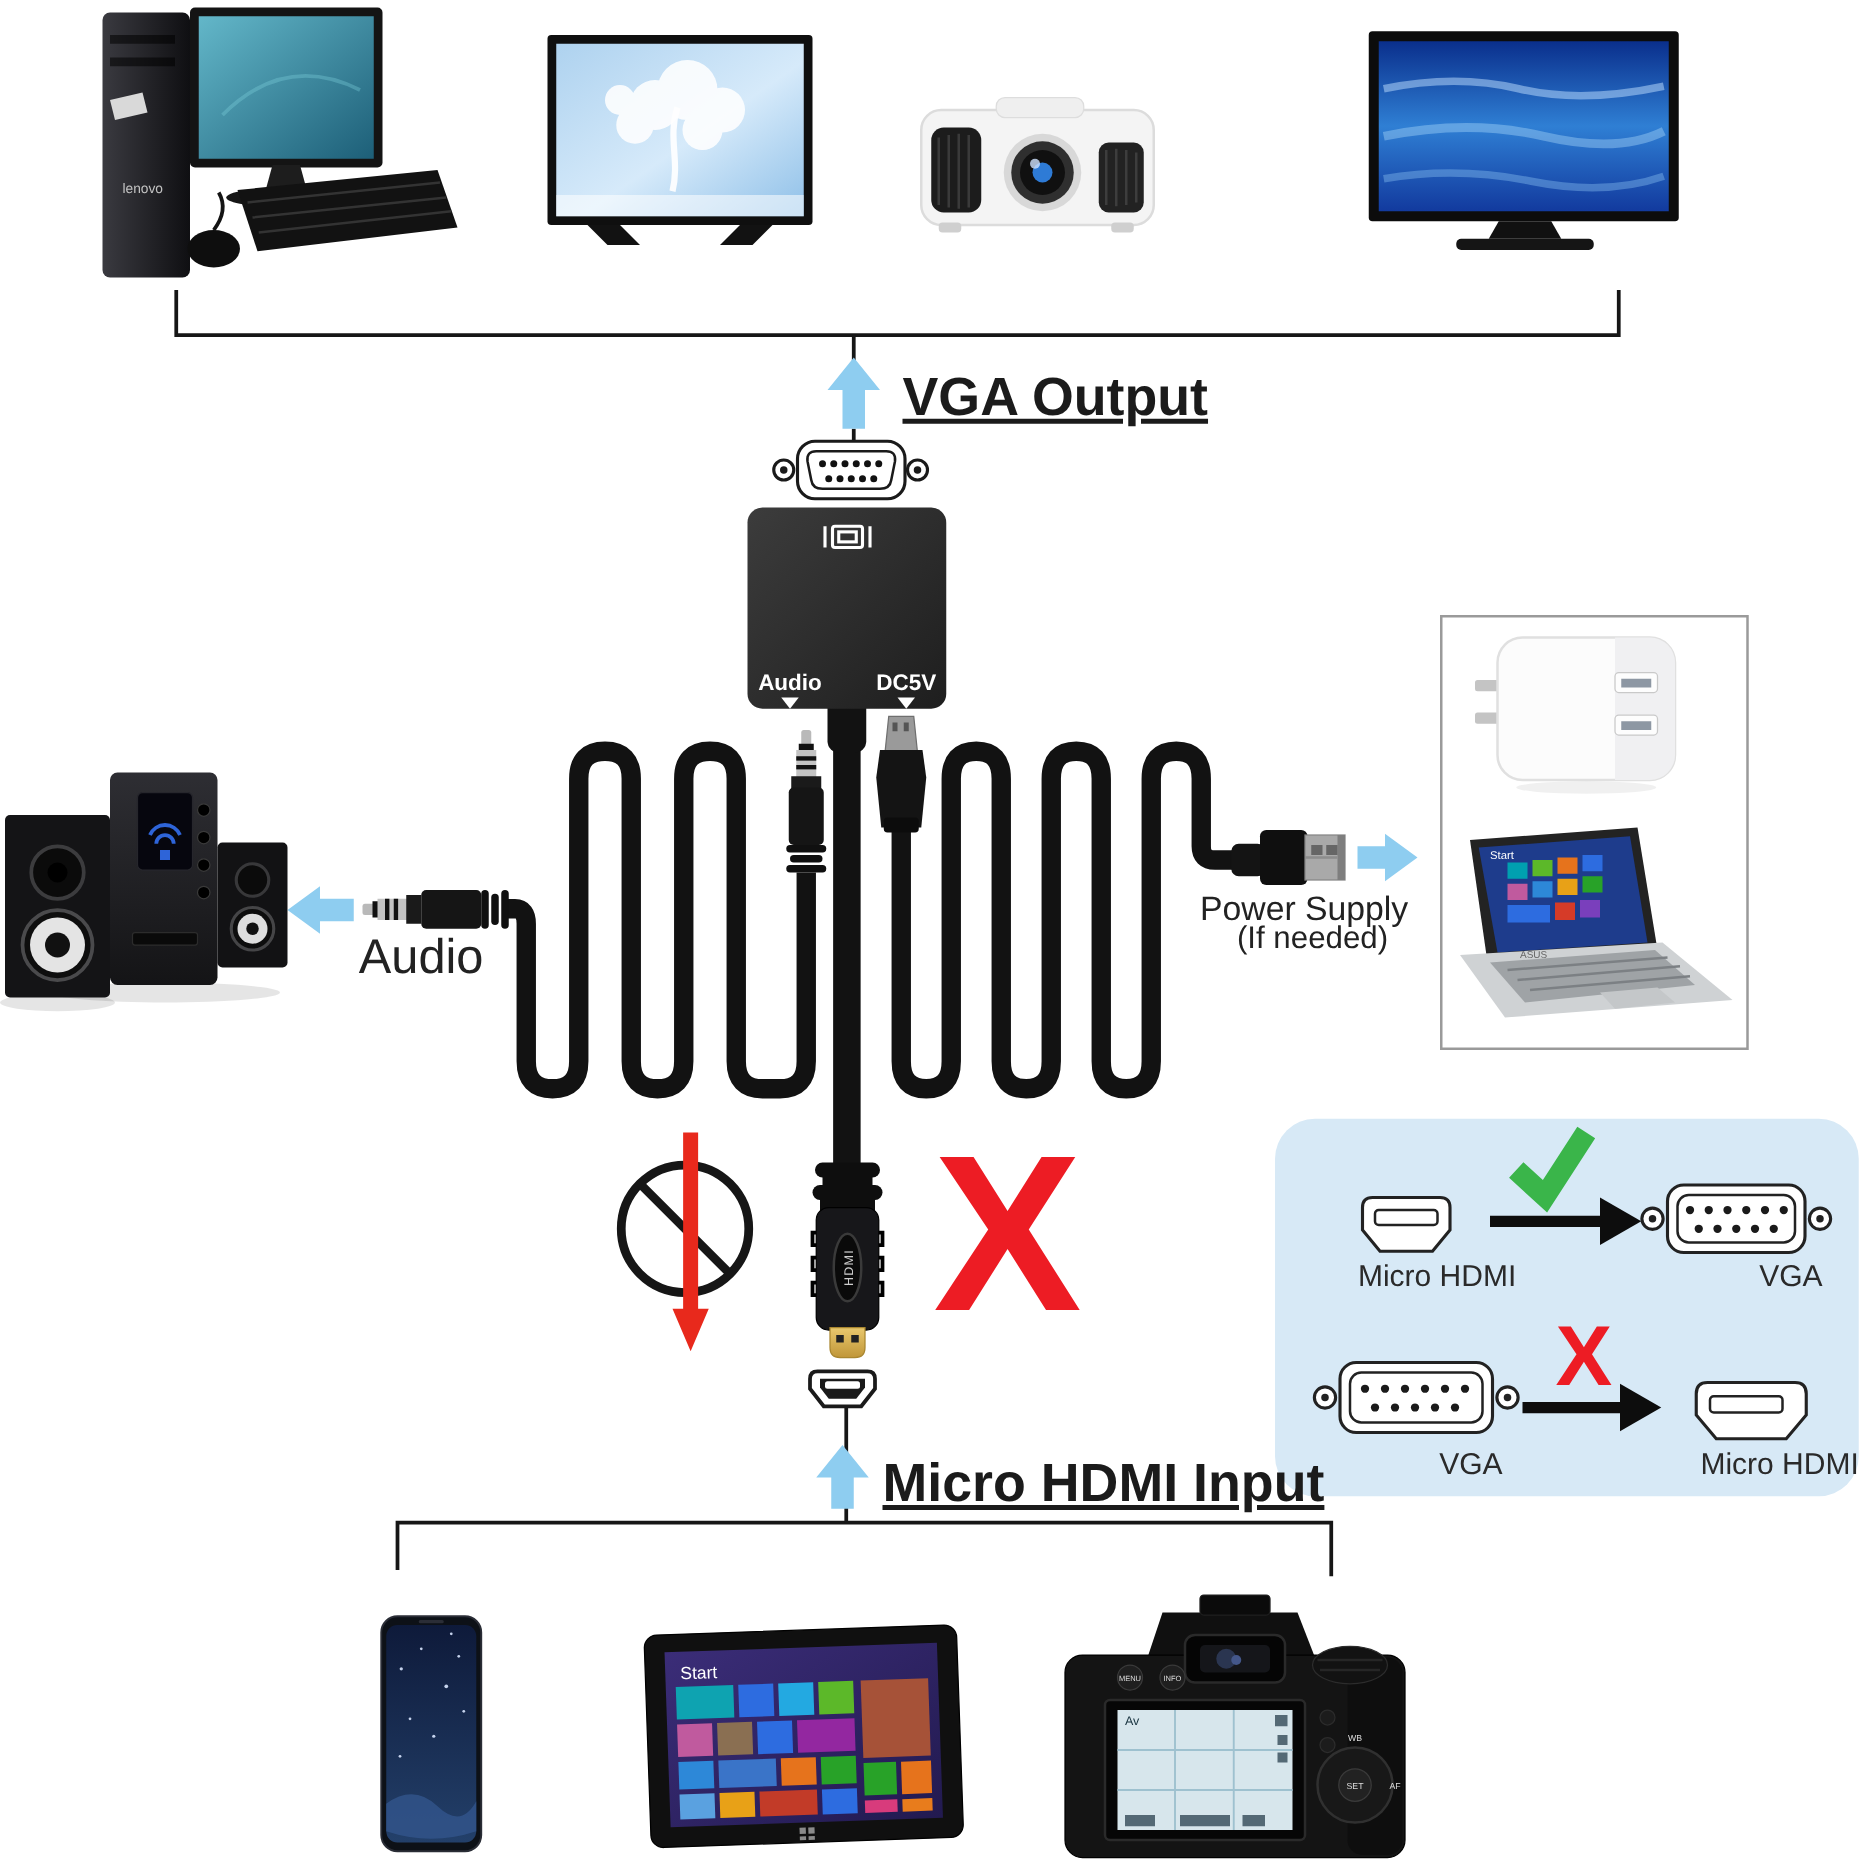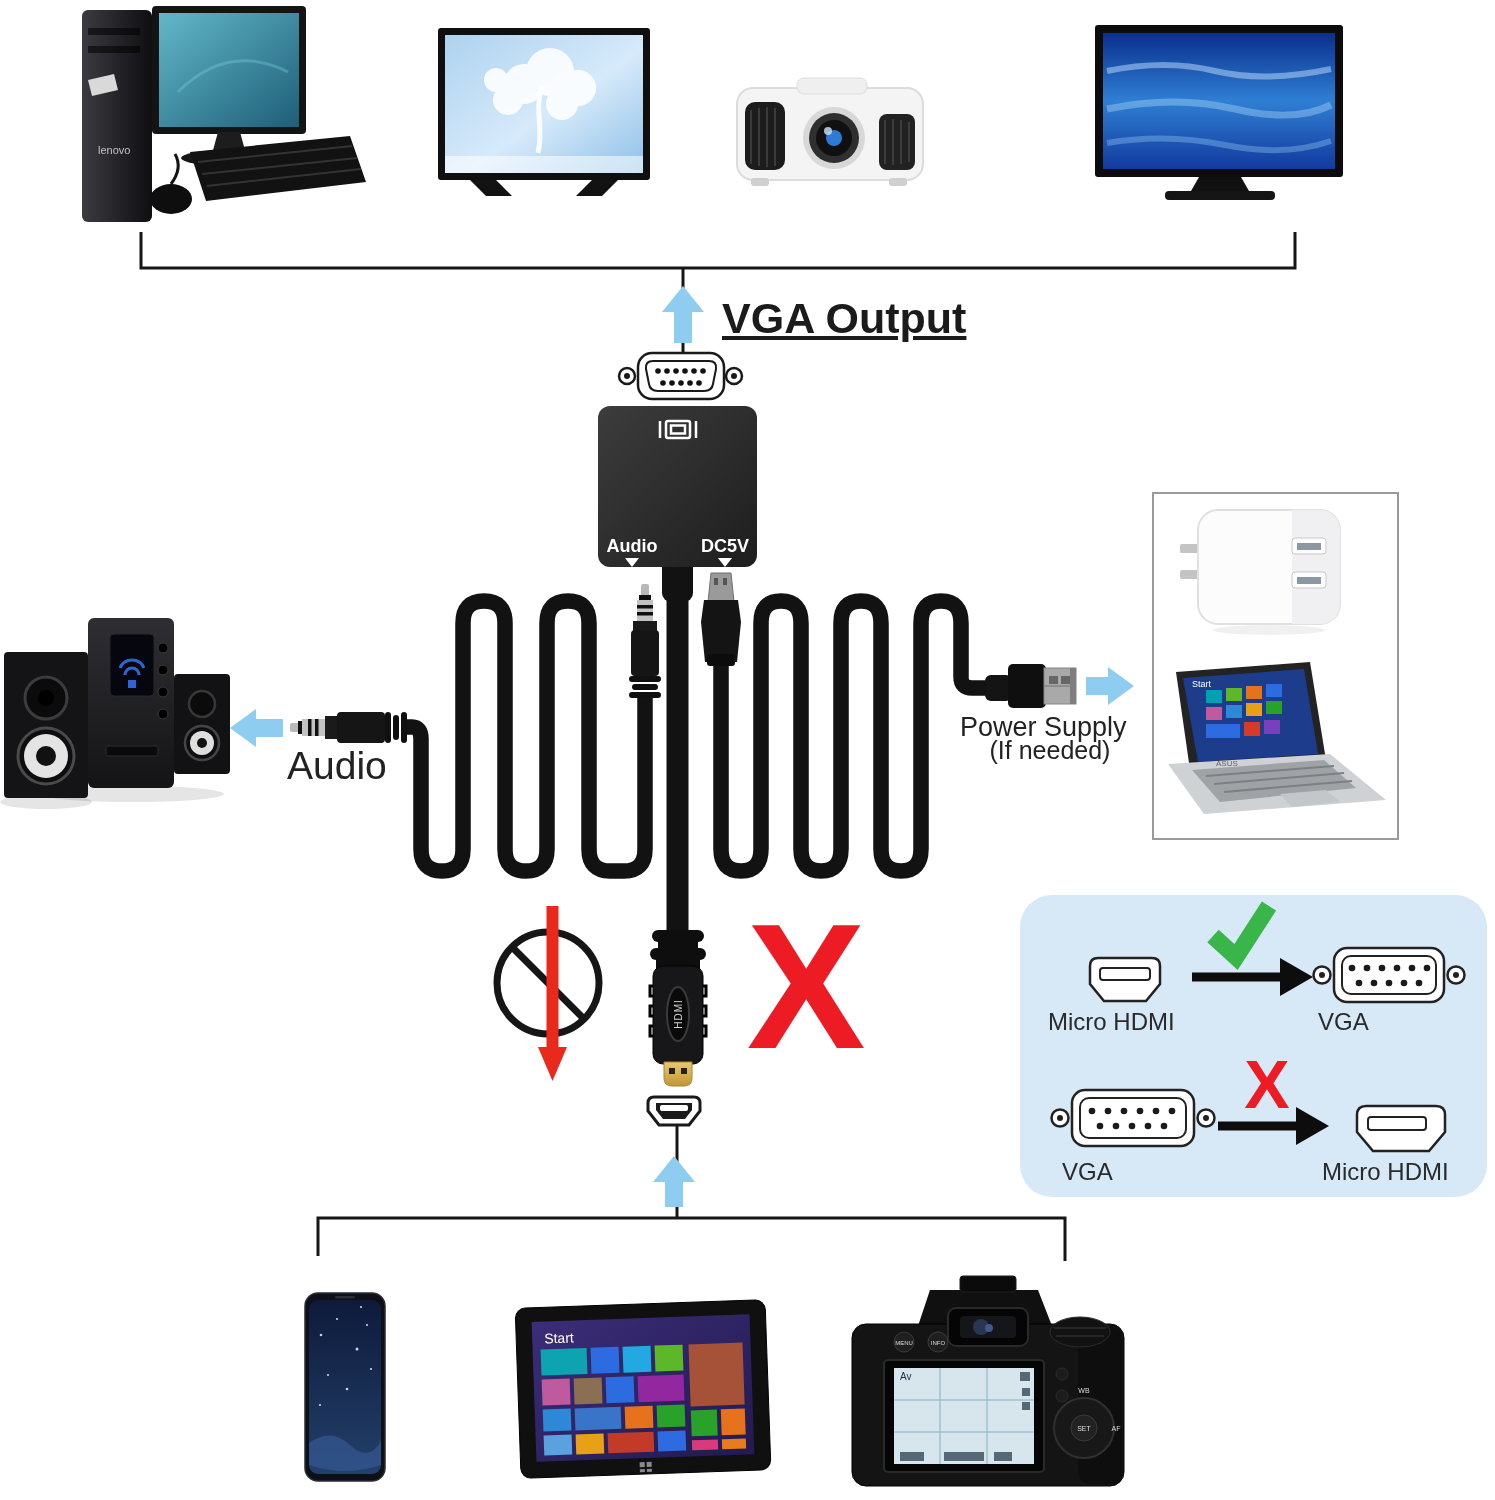--- a/index.html
+++ b/index.html
@@ -8,21 +8,21 @@
   .stage svg{display:block;}
   .overlay{position:absolute;left:0;top:0;}
   .info-box{position:absolute;left:1020px;top:895px;width:467px;height:302px;
             background:#d7e9f6;border-radius:32px;}
   .right-box{position:absolute;left:1152px;top:492px;width:243px;height:344px;
              background:#fff;border:2px solid #9a9a9a;}
   .lbl-big{position:absolute;font-weight:bold;font-size:43px;color:#1b1b1b;white-space:nowrap;text-decoration:underline;}
   .lbl-audio{position:absolute;left:287px;top:744px;font-size:39px;color:#222;}
   .lbl-ps{position:absolute;left:960px;top:712px;width:180px;text-align:left;font-size:27px;color:#222;}
   .lbl-ps2{position:absolute;left:960px;top:736px;width:180px;text-align:center;font-size:25px;color:#222;}
-  .box-lbl{position:absolute;font-size:24px;color:#2a2a2a;text-align:left;}
+  .box-lbl{position:absolute;font-size:24px;color:#2a2a2a;text-align:right;}
 </style>
 </head>
 <body>
 
 <div class="stage">
 
   <div class="info-box"></div>
   <div class="right-box"></div>
 
   <svg class="overlay" width="1495" height="1500" viewBox="0 0 1495 1500">
@@ -476,18 +476,19 @@
       <text x="236" y="163" font-size="7" fill="#ddd" text-anchor="middle">SET</text>
       <text x="236" y="125" font-size="7" fill="#ddd" text-anchor="middle">WB</text>
       <text x="268" y="163" font-size="7" fill="#ddd" text-anchor="middle">AF</text>
     </g>
   </svg>
 
   <div class="lbl-big" style="left:722px;top:294px;">VGA Output</div>
   <div class="lbl-audio">Audio</div>
   <div class="lbl-ps">Power Supply</div>
   <div class="lbl-ps2">(If needed)</div>
+  <div class="lbl-big" style="left:706px;top:1163px;">Micro HDMI Input</div>
 
   <div class="box-lbl" style="left:1048px;top:1008px;width:165px;">Micro HDMI</div>
   <div class="box-lbl" style="left:1318px;top:1008px;width:140px;">VGA</div>
   <div class="box-lbl" style="left:1062px;top:1158px;width:140px;">VGA</div>
   <div class="box-lbl" style="left:1322px;top:1158px;width:165px;">Micro HDMI</div>
 </div>
 
 </body></html>

